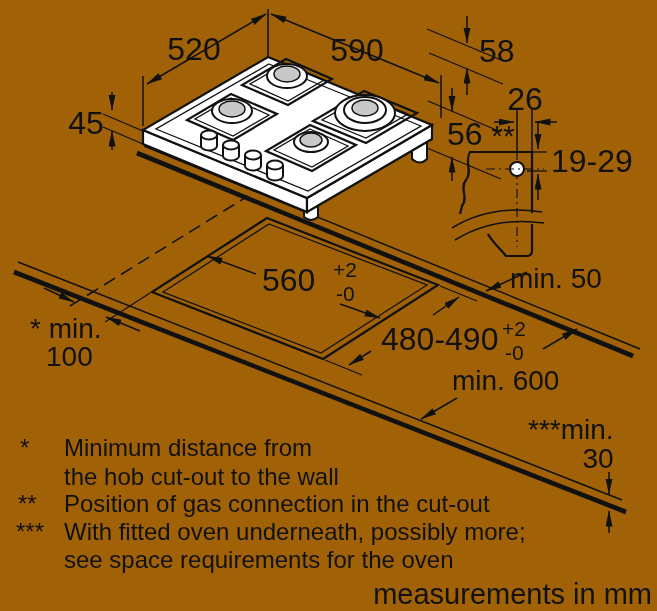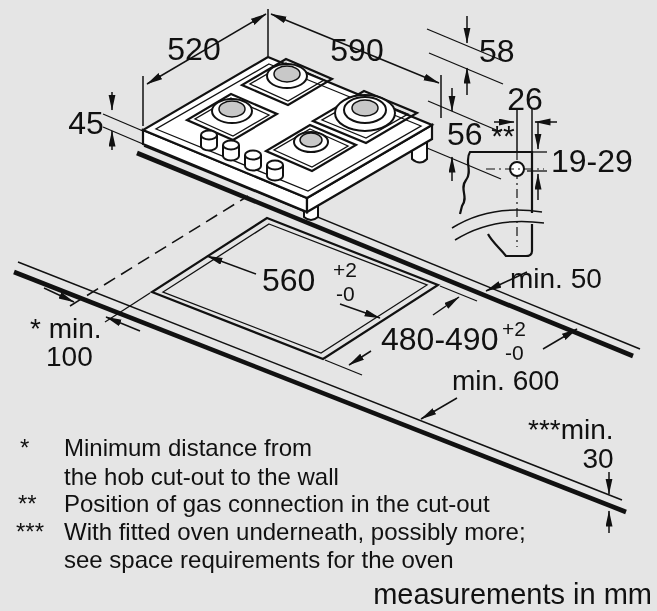--- a/index.html
+++ b/index.html
@@ -1,16 +1,16 @@
 <!DOCTYPE html>
 <html><head>
 <meta charset="utf-8">
 <style>
   html,body{margin:0;padding:0;background:#fff;}
-  .stage{position:relative;width:657px;height:611px;background:#e5e5e5;overflow:hidden;
+  .stage{position:relative;width:657px;height:611px;background:#a16207;overflow:hidden;
          font-family:"Liberation Sans", sans-serif;}
   svg{display:block;}
   .thin  {stroke:#111;stroke-width:1.5;fill:none;}
   .xfine {stroke:#111;stroke-width:1.3;fill:none;}
   .edge  {stroke:#111;stroke-width:2.2;fill:none;}
   .edgeW {stroke:#111;stroke-width:2.2;fill:#fff;}
   .heavy {stroke:#111;stroke-width:4.6;fill:none;}
   .dash  {stroke:#111;stroke-width:1.6;fill:none;stroke-dasharray:13 7;}
   .cline {stroke:#111;stroke-width:1.2;fill:none;stroke-dasharray:9 4 2 4;}
   .dim   {stroke:#111;stroke-width:1.5;fill:none;}

